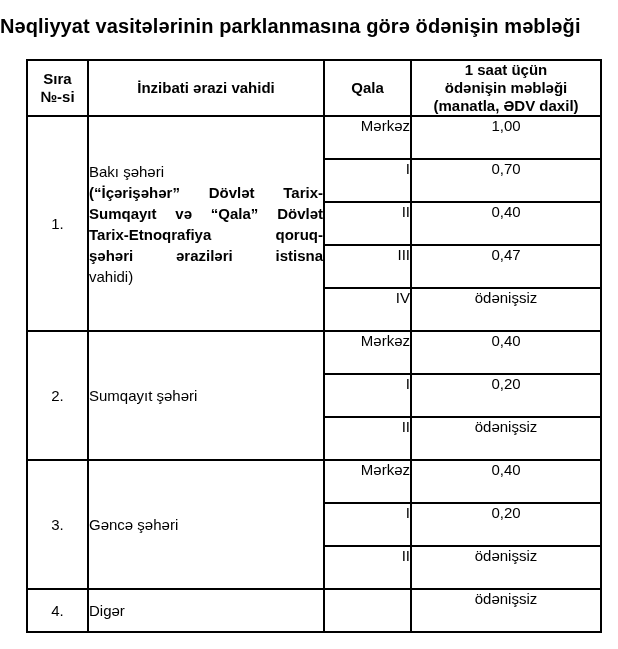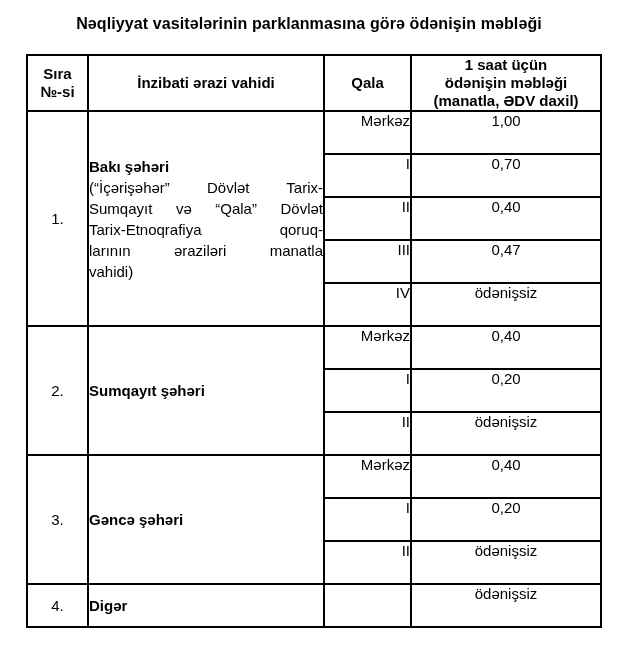--- a/index.html
+++ b/index.html
@@ -12,22 +12,22 @@
     color: #000000;
     overflow: hidden;
   }
   .page {
     width: 618px;
     height: 649px;
     box-sizing: border-box;
   }
   .title {
     padding-top: 15px;
-    text-align: center;
-    font-size: 16px;
+    text-align: left;
+    font-size: 20px;
     font-weight: bold;
     letter-spacing: 0.1px;
   }
   table.fee-table {
     border-collapse: collapse;
     table-layout: fixed;
     margin: 21px 0 0 26px;
     width: 574px;
     border-radius: 26px;
   }
@@ -53,25 +53,26 @@
   td.no {
     text-align: center;
     vertical-align: middle;
   }
   td.area {
     vertical-align: middle;
     padding: 6px 6px 6px 8px;
     line-height: 21px;
   }
   td.area .area-name {
-    font-weight: bold;
+    font-weight: normal;
   }
   td.area .jline {
     text-align: justify;
     text-align-last: justify;
+    font-weight: bold;
   }
   td.zone {
     text-align: right;
     vertical-align: top;
     padding-top: 7px;
   }
   td.fee {
     text-align: center;
     vertical-align: top;
     padding-top: 7px;
@@ -98,21 +99,21 @@
       </tr>
     </thead>
     <tbody id="tbody">
         <tr>
           <td class="no" rowspan="5">1.</td>
           <td class="area" rowspan="5">
             <div class="area-name">Bakı şəhəri</div>
             <div class="jline">(“İçərişəhər” Dövlət Tarix-</div>
             <div class="jline">Sumqayıt və “Qala” Dövlət</div>
             <div class="jline">Tarix-Etnoqrafiya qoruq-</div>
-            <div class="jline">larının əraziləri manatla</div>
+            <div class="jline">şəhəri əraziləri istisna</div>
             <div>vahidi)</div>
           </td>
           <td class="zone">Mərkəz</td>
           <td class="fee">1,00</td>
         </tr>
         <tr>
           <td class="zone">I</td>
           <td class="fee">0,70</td>
         </tr>
         <tr>

